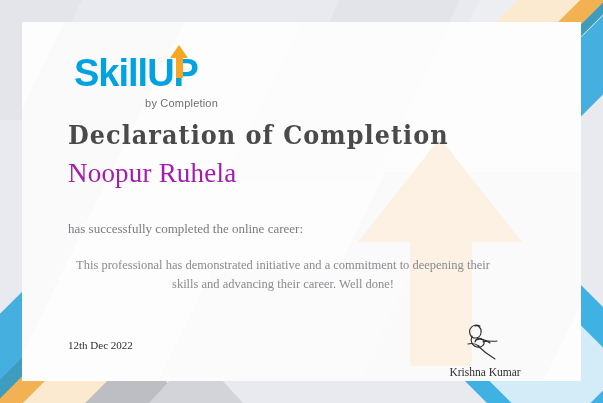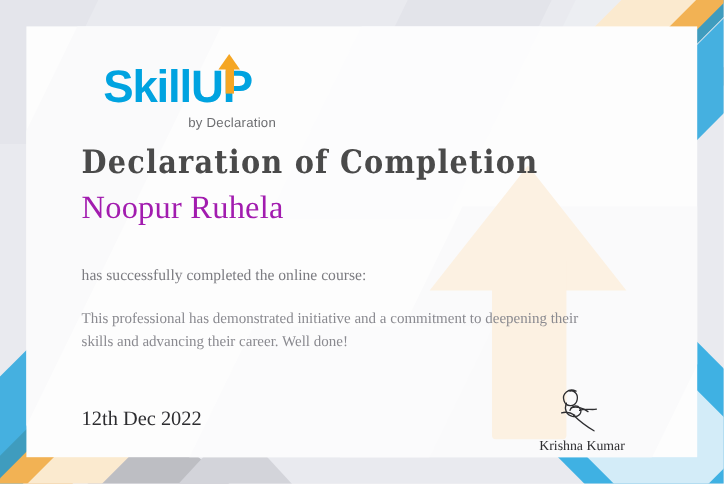--- a/index.html
+++ b/index.html
@@ -59,21 +59,21 @@
   .cs.c4{left:150px;top:250px;width:200px;height:160px;transform:skewX(-26deg);background:#fbfbfc;}
 
   
   #wm{position:absolute;left:338px;top:94px;width:160px;height:250px;}
   #wm .stem{position:absolute;left:50px;top:98px;width:62px;height:152px;background:#fcf1e2;border-radius:3px;}
   #wm .head{position:absolute;left:-2px;top:22px;width:0;height:0;
     border-left:82px solid transparent;border-right:82px solid transparent;
     border-bottom:104px solid #fcf1e2;}
 
   
-  #logo{position:absolute;left:64px;top:32px;}
+  #logo{position:absolute;left:52px;top:32px;}
   #logo .word{
     font-family:"Liberation Sans", sans-serif;
     font-size:38px;font-weight:bold;color:#00a3e0;letter-spacing:-1px;
     line-height:1;position:relative;display:inline-block;
   }
   #logo .arrow{
     position:absolute;left:96px;top:-9px;width:0;height:0;
     border-left:9px solid transparent;border-right:9px solid transparent;
     border-bottom:13px solid #f5a623;
   }
@@ -98,25 +98,25 @@
   .subtle{
     font-family:"Liberation Serif", serif;
     font-size:13px;color:#7b7b80;margin-top:32px;
   }
   .course{
     font-family:"Liberation Serif", serif;
     font-size:24px;color:#1b1b1d;margin-top:13px;letter-spacing:.1px;
   }
   .para{
     font-family:"Liberation Serif", serif;
-    font-size:12.5px;color:#8a8a90;line-height:1.55;margin-top:19px;width:430px;
+    font-size:12.5px;color:#8a8a90;line-height:1.55;margin-top:19px;width:430px;text-align:center;
   }
   #date{
     position:absolute;left:46px;top:317px;
-    font-family:"Liberation Serif", serif;font-size:17px;color:#2d2d30;
+    font-family:"Liberation Serif", serif;font-size:11px;color:#2d2d30;
   }
 
   
   #sign{position:absolute;left:408px;top:298px;width:110px;text-align:center;}
   #sign svg{display:block;margin:0 auto;}
   #sign .nm{
     font-family:"Liberation Serif", serif;font-size:11.5px;color:#2d2d30;margin-top:2px;
   }
   #sign .role{
     font-family:Liberation Mono, monospace;font-size:8px;color:#3a3a3d;letter-spacing:.6px;margin-top:14px;
@@ -158,27 +158,27 @@
 
     <div id="wm">
       <div class="head"></div>
       <div class="stem"></div>
     </div>
 
     <div id="logo">
       <div class="word">SkillUP</div>
       <div class="arrow"></div>
       <div class="arrowstem"></div>
-      <div class="tag">by Declaration</div>
+      <div class="tag">by Completion</div>
     </div>
 
     <div id="body">
       <div class="decl">Declaration of Completion</div>
       <div class="name">Noopur Ruhela</div>
-      <div class="subtle">has successfully completed the online course:</div>
+      <div class="subtle">has successfully completed the online career:</div>
       <div class="para">This professional has demonstrated initiative and a commitment to deepening their skills and advancing their career. Well done!</div>
     </div>
 
     <div id="date">12th Dec 2022</div>
 
     <div id="sign">
       <svg width="70" height="44" viewBox="0 0 70 44">
         <g fill="none" stroke="#2e2e31" stroke-width="1.1" stroke-linecap="round">
           <path d="M30 6 C24 3, 18 8, 20 14 C22 20, 30 19, 31 13 C32 8, 28 5, 25 6"></path>
           <path d="M22 16 C20 21, 22 26, 27 27 C32 28, 36 24, 33 20 C31 17, 26 18, 25 22"></path>

